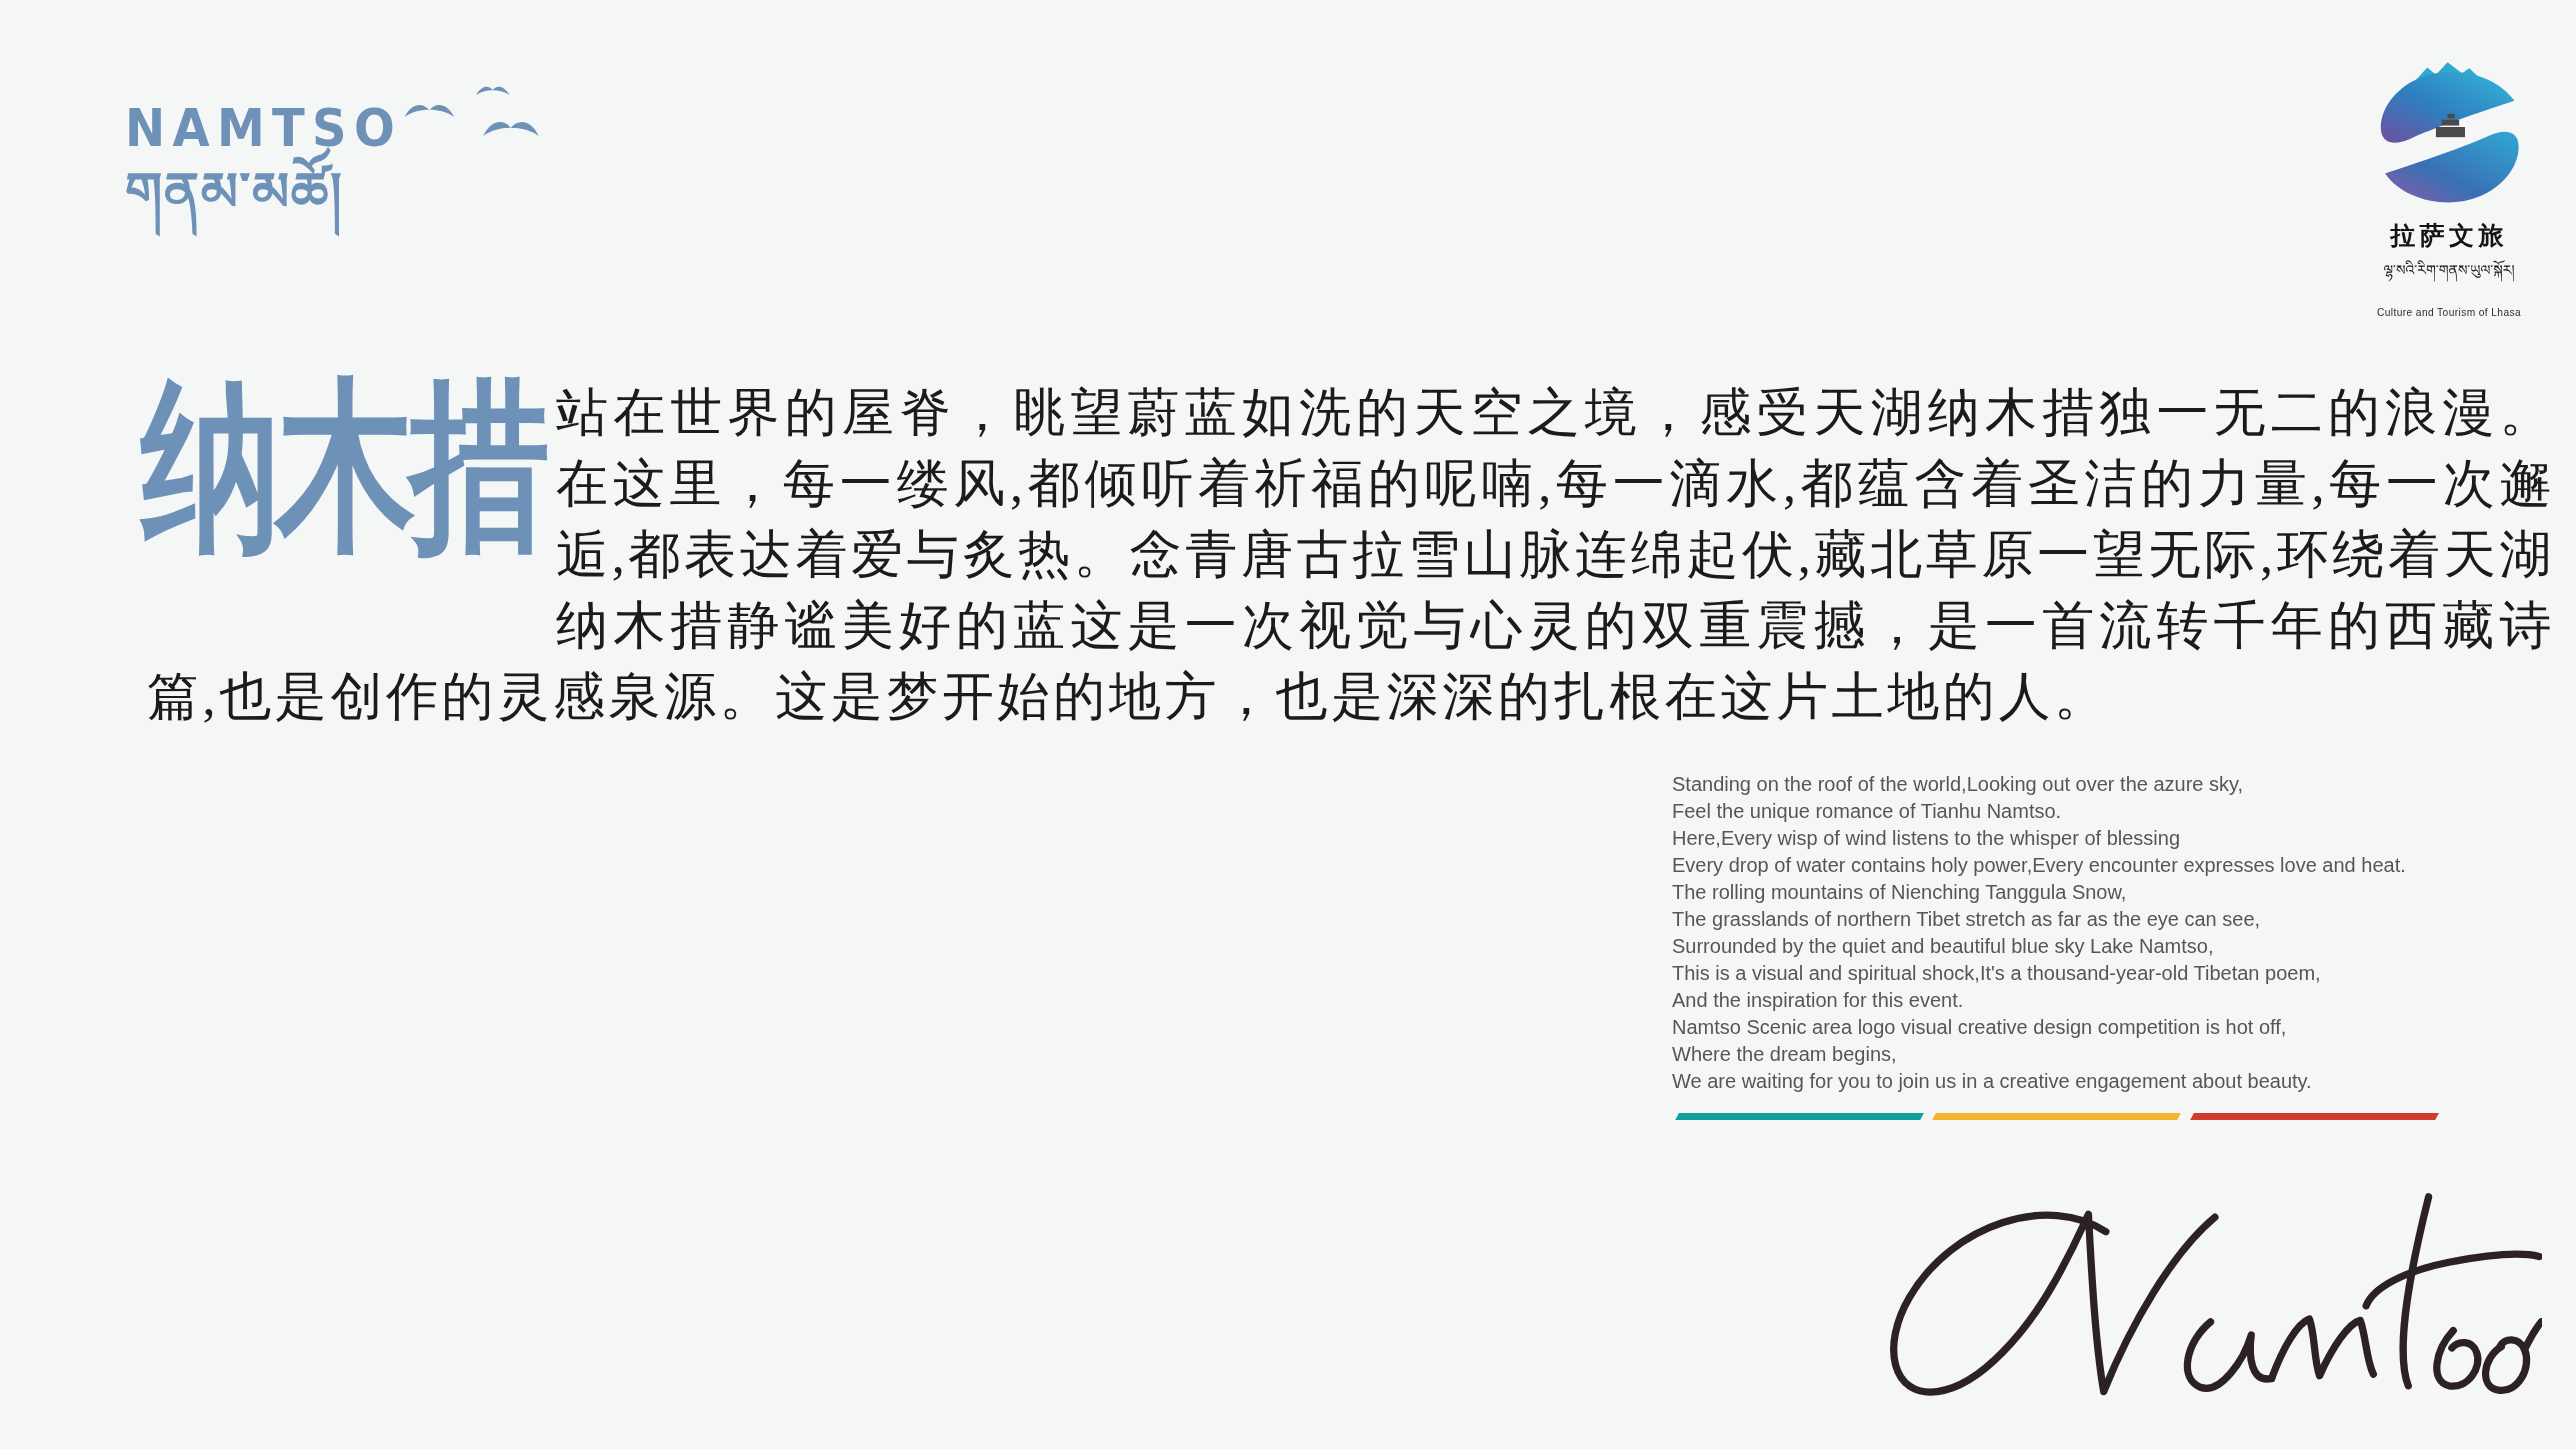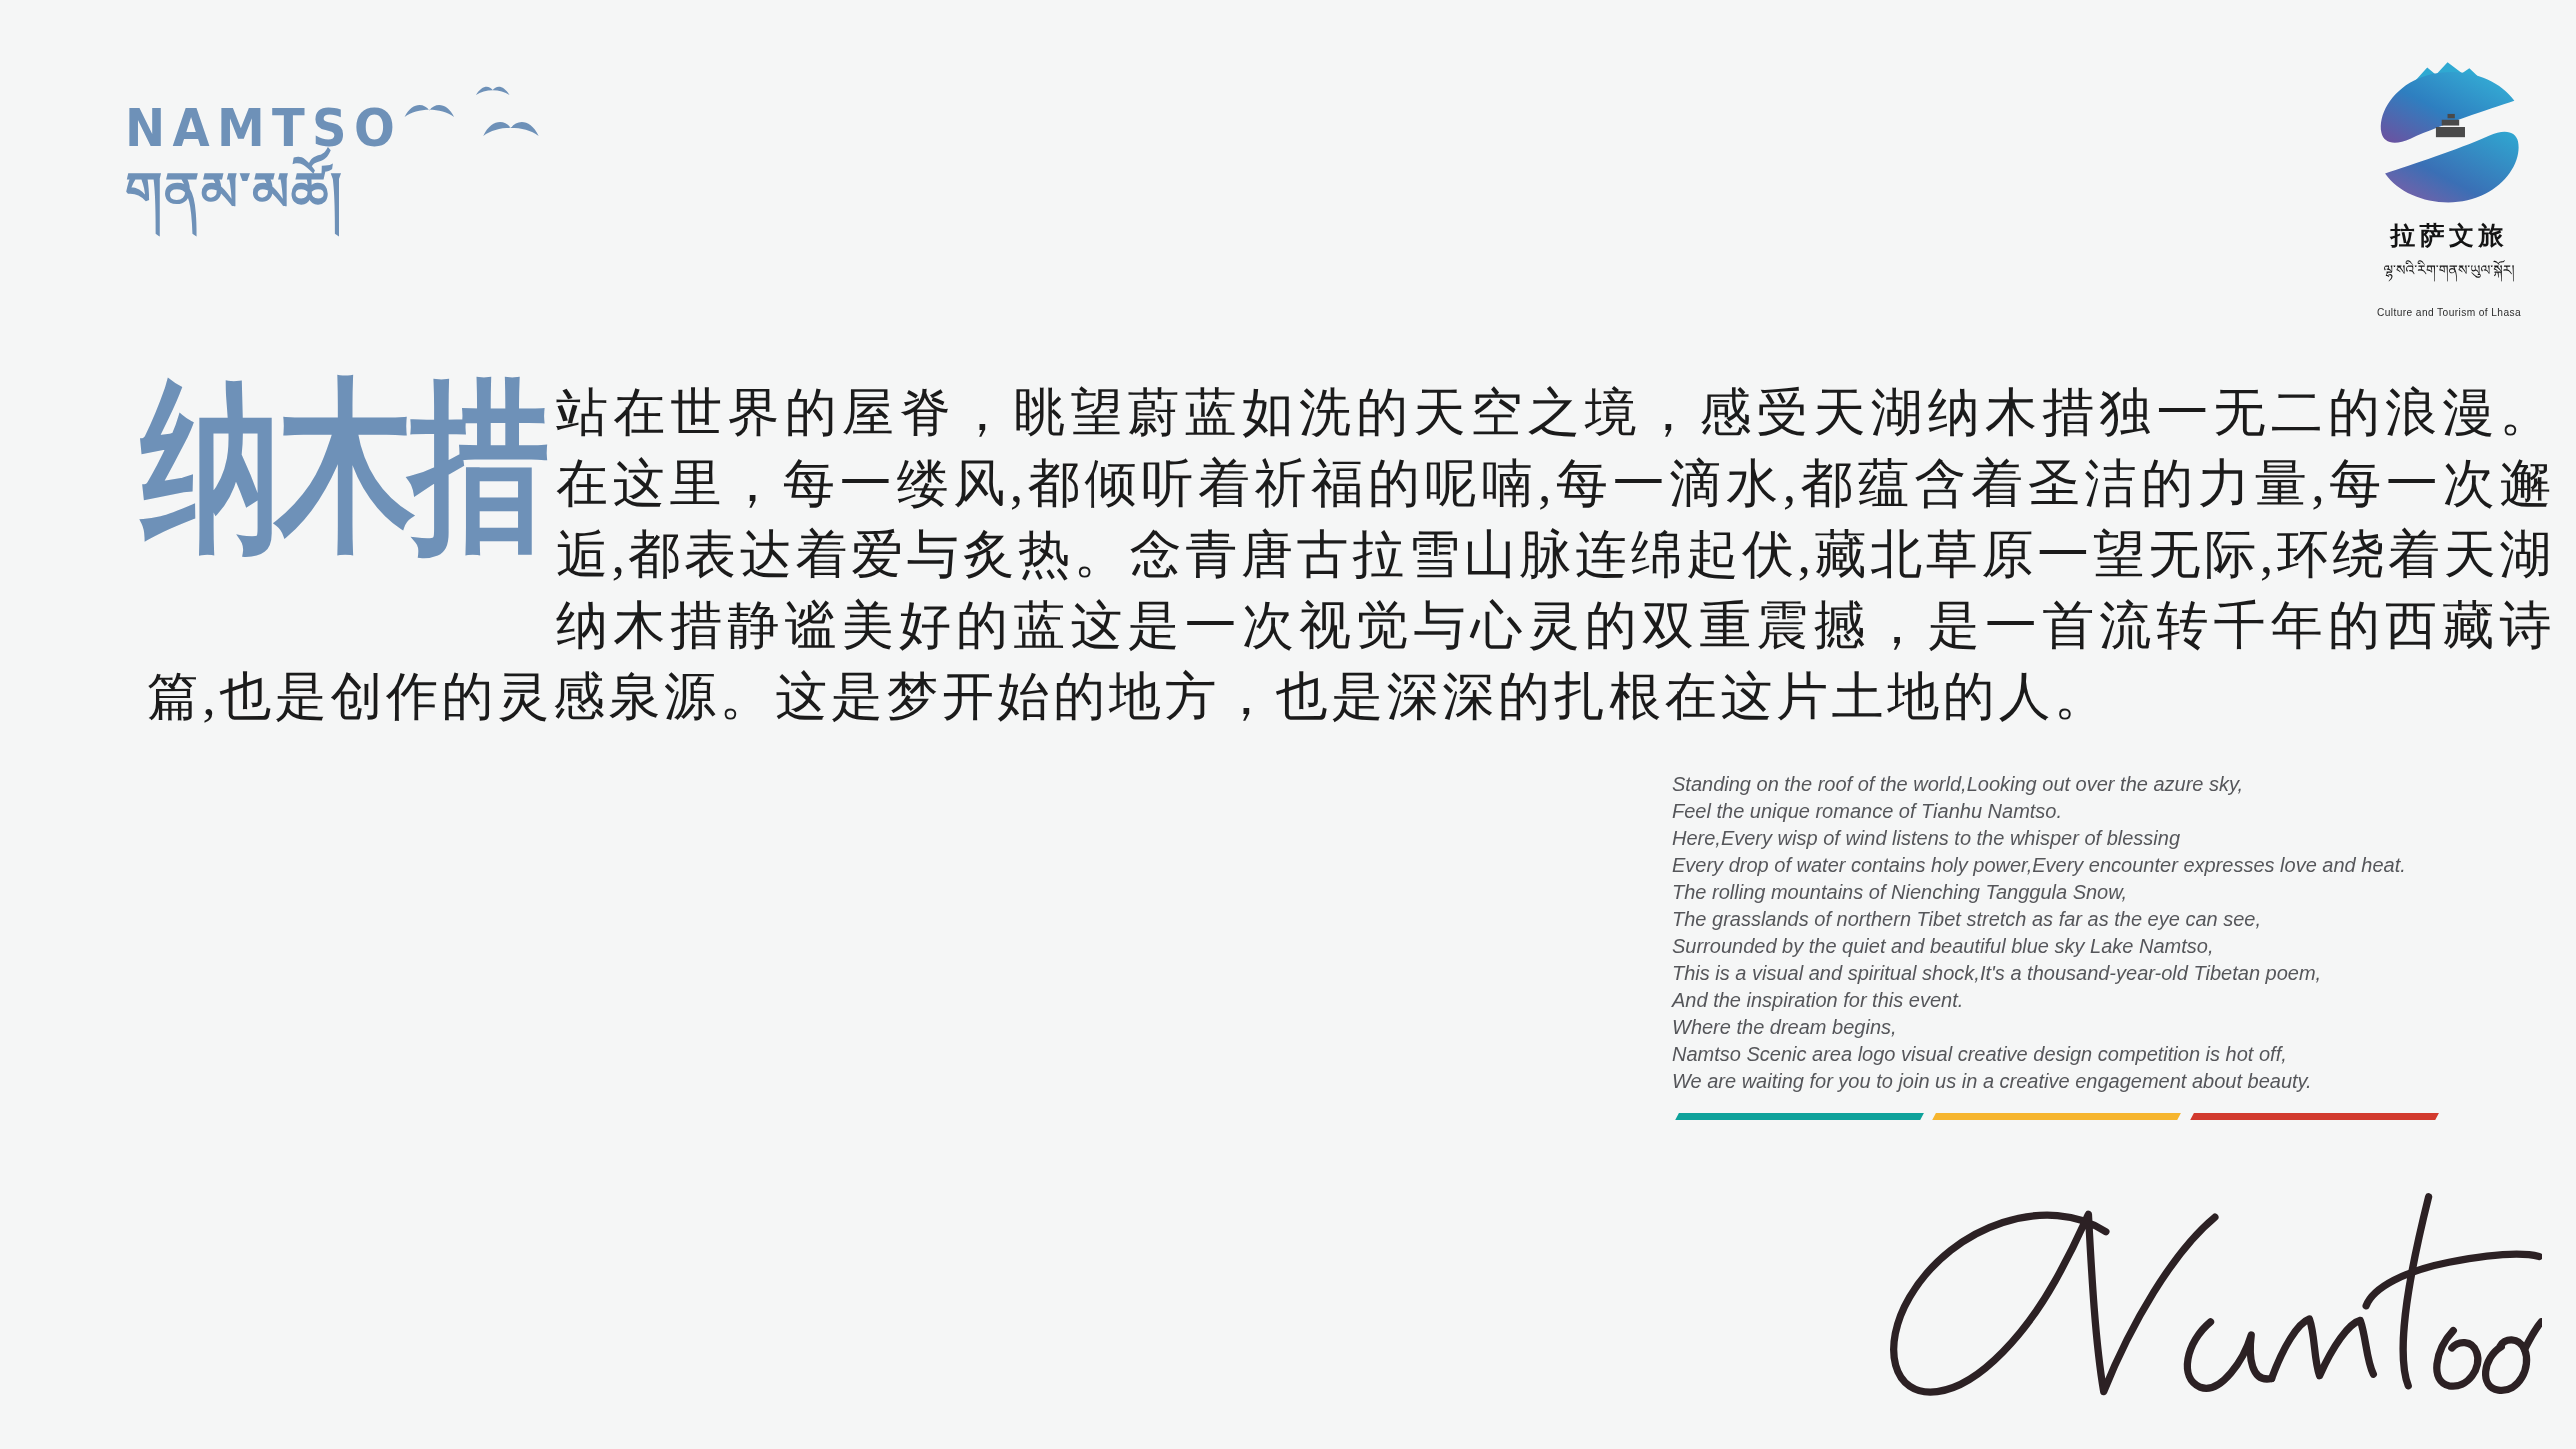--- a/index.html
+++ b/index.html
@@ -40,21 +40,21 @@
   .title-float{float:left;width:409px;height:218px;position:relative;}
   .big-title{
     position:absolute;left:-5.8px;top:-2.9px;
     font-family:"DejaVu Sans", sans-serif;font-weight:bold;
     font-size:140px;line-height:1;letter-spacing:-5.8px;color:#6e91b8;
     transform:scaleY(1.32);transform-origin:top left;white-space:nowrap;
   }
   
   .en-block{
     position:absolute;left:1672px;top:771px;width:858px;
-    font-size:20px;line-height:27px;color:#55565a;font-style:italic;
+    font-size:20px;line-height:27px;color:#55565a;
   }
   .en-line{white-space:nowrap;}
   
   .divider{position:absolute;left:1677px;top:1113px;display:flex;gap:12.4px;}
   .bar{width:245px;height:7.3px;transform:skewX(-28deg);}
   
   .sig{position:absolute;left:1866px;top:1172px;width:676px;height:251px;}
   .sr-only{
     position:absolute;width:0.7px;height:0.7px;overflow:hidden;
     clip:rect(0 0 0 0);white-space:nowrap;
@@ -112,22 +112,22 @@
 <div class="en-block">
   <div class="en-line">Standing on the roof of the world,Looking out over the azure sky,</div>
   <div class="en-line">Feel the unique romance of Tianhu Namtso.</div>
   <div class="en-line">Here,Every wisp of wind listens to the whisper of blessing</div>
   <div class="en-line">Every drop of water contains holy power,Every encounter expresses love and heat.</div>
   <div class="en-line">The rolling mountains of Nienching Tanggula Snow,</div>
   <div class="en-line">The grasslands of northern Tibet stretch as far as the eye can see,</div>
   <div class="en-line">Surrounded by the quiet and beautiful blue sky Lake Namtso,</div>
   <div class="en-line">This is a visual and spiritual shock,It's a thousand-year-old Tibetan poem,</div>
   <div class="en-line">And the inspiration for this event.</div>
+  <div class="en-line">Namtso Scenic area logo visual creative design competition is hot off,</div>
   <div class="en-line">Where the dream begins,</div>
-  <div class="en-line">Namtso Scenic area logo visual creative design competition is hot off,</div>
   <div class="en-line">We are waiting for you to join us in a creative engagement about beauty.</div>
 </div>
 
 <div class="divider">
   <div class="bar" style="background-color: rgb(14, 162, 155);"></div>
   <div class="bar" style="background-color: rgb(246, 181, 46);"></div>
   <div class="bar" style="background-color: rgb(210, 58, 46);"></div>
 </div>
 
 <div class="sig">

